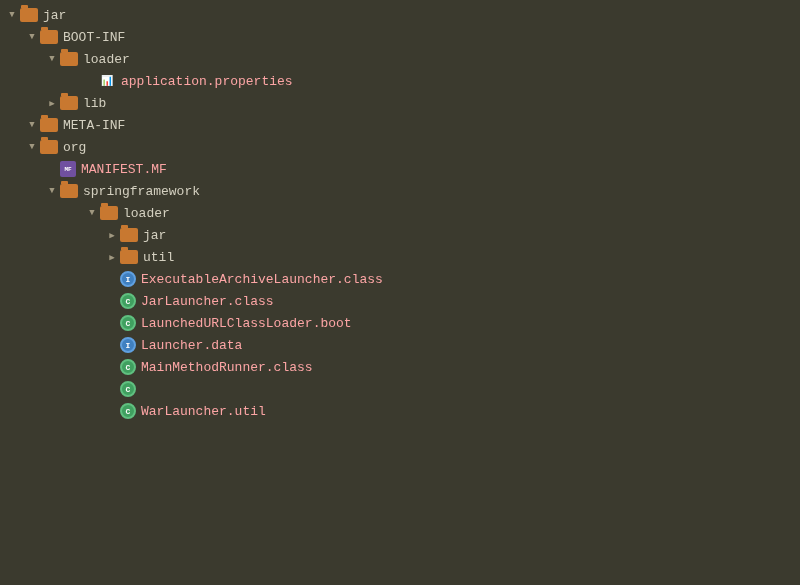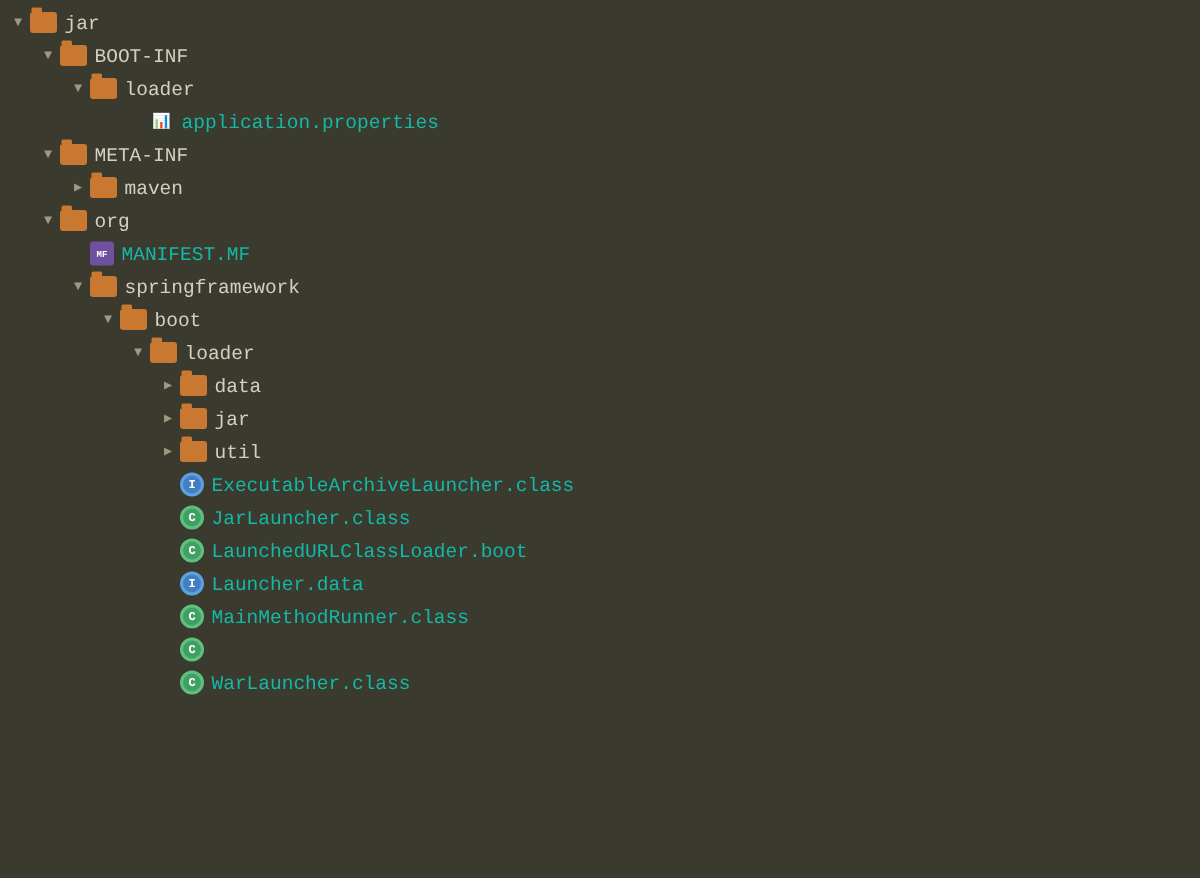--- a/index.html
+++ b/index.html
@@ -121,21 +121,21 @@
       background: #40a060;
       font-size: 8px;
       color: white;
       font-weight: bold;
       border: 2px solid #60c080;
     }
     .item-label {
       color: #d4d0c0;
     }
     .item-label.folder { color: #d4d0c0; }
-    .item-label.file { color: #14b8a6; }
+    .item-label.file { color: #fca5a5; }
   </style>
 </head>
 <body>
 
 <div class="tree-container">
 <div class="tree-item">
       <span class="indent" style="width: 4px;"></span>
       <span class="arrow expanded"></span>
       <span class="folder-icon"></span>
       <span class="item-label folder">jar</span>
@@ -152,66 +152,54 @@
       <span class="folder-icon"></span>
       <span class="item-label folder">loader</span>
     </div>
     <div class="tree-item">
       <span class="indent" style="width: 84px;"></span>
       <span class="arrow leaf"></span>
       <span class="file-icon-properties" style="font-size: 10px; background: none;">📊</span>
       <span class="item-label file">application.properties</span>
     </div>
     <div class="tree-item">
+      <span class="indent" style="width: 44px;"></span>
+      <span class="arrow collapsed"></span>
+      <span class="folder-icon"></span>
+      <span class="item-label folder">lib</span>
+    </div>
+    <div class="tree-item">
       <span class="indent" style="width: 24px;"></span>
       <span class="arrow expanded"></span>
       <span class="folder-icon"></span>
       <span class="item-label folder">META-INF</span>
-    </div>
-    <div class="tree-item">
-      <span class="indent" style="width: 44px;"></span>
-      <span class="arrow collapsed"></span>
-      <span class="folder-icon"></span>
-      <span class="item-label folder">maven</span>
     </div>
     <div class="tree-item">
       <span class="indent" style="width: 24px;"></span>
       <span class="arrow expanded"></span>
       <span class="folder-icon"></span>
       <span class="item-label folder">org</span>
     </div>
     <div class="tree-item">
       <span class="indent" style="width: 44px;"></span>
       <span class="arrow leaf"></span>
       <span class="file-icon-manifest" style="font-size: 6px;">MF</span>
       <span class="item-label file">MANIFEST.MF</span>
     </div>
     <div class="tree-item">
       <span class="indent" style="width: 44px;"></span>
       <span class="arrow expanded"></span>
       <span class="folder-icon"></span>
       <span class="item-label folder">springframework</span>
     </div>
     <div class="tree-item">
-      <span class="indent" style="width: 64px;"></span>
-      <span class="arrow expanded"></span>
-      <span class="folder-icon"></span>
-      <span class="item-label folder">boot</span>
-    </div>
-    <div class="tree-item">
       <span class="indent" style="width: 84px;"></span>
       <span class="arrow expanded"></span>
       <span class="folder-icon"></span>
       <span class="item-label folder">loader</span>
-    </div>
-    <div class="tree-item">
-      <span class="indent" style="width: 104px;"></span>
-      <span class="arrow collapsed"></span>
-      <span class="folder-icon"></span>
-      <span class="item-label folder">data</span>
     </div>
     <div class="tree-item">
       <span class="indent" style="width: 104px;"></span>
       <span class="arrow collapsed"></span>
       <span class="folder-icon"></span>
       <span class="item-label folder">jar</span>
     </div>
     <div class="tree-item">
       <span class="indent" style="width: 104px;"></span>
       <span class="arrow collapsed"></span>
@@ -250,15 +238,15 @@
     </div>
     <div class="tree-item">
       <span class="indent" style="width: 104px;"></span>
       <span class="arrow leaf"></span>
       <span class="file-icon-class-concrete">C</span>
     </div>
     <div class="tree-item">
       <span class="indent" style="width: 104px;"></span>
       <span class="arrow leaf"></span>
       <span class="file-icon-class-concrete">C</span>
-      <span class="item-label file">WarLauncher.class</span>
+      <span class="item-label file">WarLauncher.util</span>
     </div>
   </div>
 
 </body></html>

